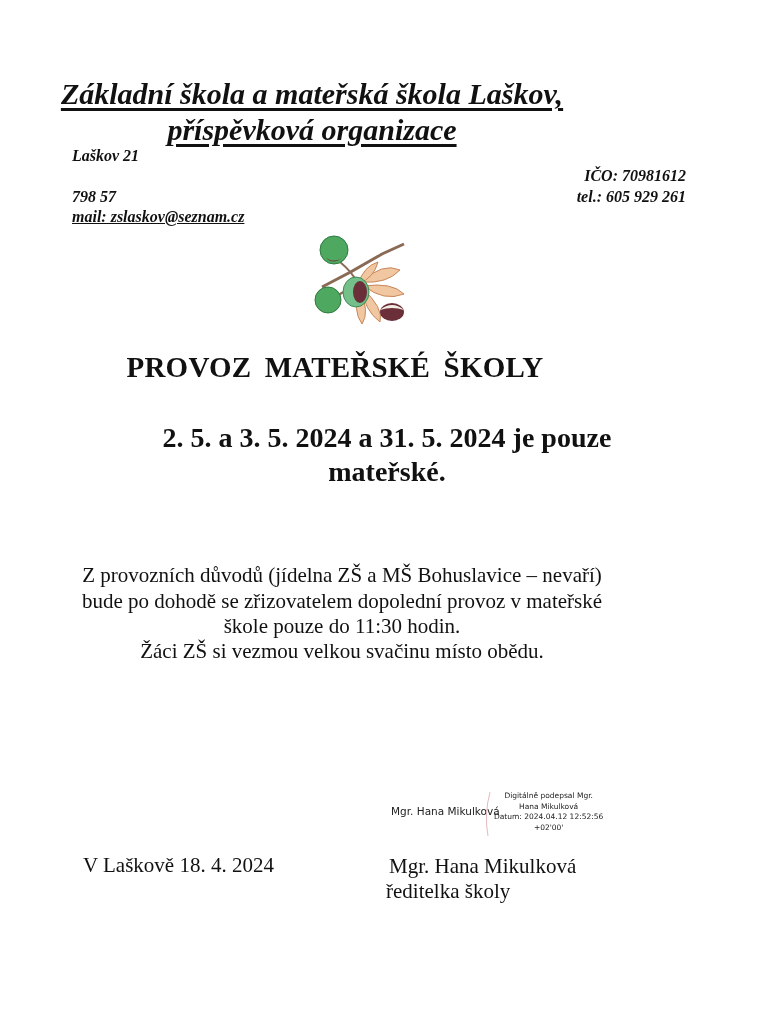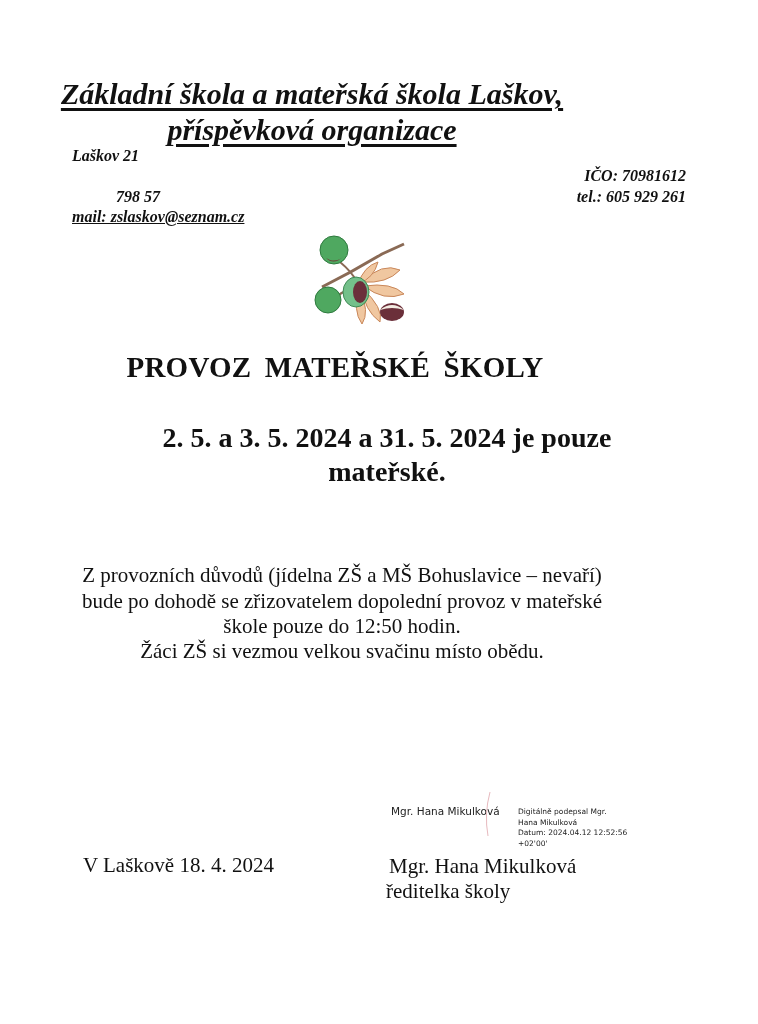--- a/index.html
+++ b/index.html
@@ -1,20 +1,20 @@
 <!DOCTYPE html>
 <html><head>
   <meta charset="utf-8">
   <style>
     html, body { margin: 0; padding: 0; background: #ffffff; }
     body {
       width: 758px; height: 1024px; position: relative; overflow: hidden;
       font-family: "Liberation Serif", "DejaVu Serif", serif; color: #111;
     }
-    .abs { position: absolute; }
+    .abs { position: absolute; text-align: center; }
     .header-title {
       left: 0; width: 624px; text-align: center;
       font-weight: bold; font-style: italic; font-size: 30px;
       text-decoration: underline; text-decoration-thickness: 3px;
       text-underline-offset: 4px; line-height: 36px;
     }
     .addr {
       font-weight: bold; font-style: italic; font-size: 16px; line-height: 20px;
     }
     .right { text-align: left; }
@@ -37,21 +37,21 @@
 </head>
 <body>
 
 <div>
 
   <div class="abs header-title" style="top:76px;">Základní škola a mateřská škola Laškov,</div>
   <div class="abs header-title" style="top:112px;">příspěvková organizace</div>
 
   <div class="abs addr" style="left:72px; top:146px;">Laškov 21</div>
   <div class="abs addr right" style="right:72px; top:166px;">IČO: 70981612</div>
-  <div class="abs addr" style="left:72px; top:187px;margin-left:44px;">798 57</div>
+  <div class="abs addr" style="left:72px; top:187px;">798 57</div>
   <div class="abs addr right" style="right:72px; top:187px;">tel.:  605 929 261</div>
   <div class="abs addr" style="left:72px; top:207px;text-decoration:underline;">mail: zslaskov@seznam.cz</div>
 
   <div class="abs" style="left:312px; top:232px; width:100px; height:96px;">
     <svg width="100" height="96" viewBox="0 0 100 96">
       <path d="M10 55 Q40 40 70 22 L92 12" stroke="#8a6a55" stroke-width="3" fill="none"></path>
       <path d="M28 30 Q40 40 45 50" stroke="#8a6a55" stroke-width="2" fill="none"></path>
       <path d="M22 66 Q30 60 40 56" stroke="#8a6a55" stroke-width="2" fill="none"></path>
       <g fill="#f0c7a0" stroke="#c9875a" stroke-width="1">
         <path d="M50 50 Q70 30 88 38 Q75 52 50 50 Z"></path>
@@ -70,30 +70,30 @@
     </svg>
   </div>
 
   <div class="abs heading-main" style="top:350px;">PROVOZ  MATEŘSKÉ  ŠKOLY</div>
 
   <div class="abs dates" style="top:421px;">2. 5. a  3. 5. 2024 a 31. 5. 2024 je pouze</div>
   <div class="abs dates" style="top:455px;">mateřské.</div>
 
   <div class="abs body-text" style="top:563px;">Z provozních důvodů (jídelna ZŠ a MŠ Bohuslavice – nevaří)</div>
   <div class="abs body-text" style="top:589px;">bude po dohodě se zřizovatelem dopolední provoz v mateřské</div>
-  <div class="abs body-text" style="top:614px;">škole pouze do 12:50 hodin.</div>
+  <div class="abs body-text" style="top:614px;">škole pouze do 11:30 hodin.</div>
   <div class="abs body-text" style="top:639px;">Žáci ZŠ si vezmou velkou svačinu místo obědu.</div>
 
   <div class="abs sig-small" style="left:391px; top:805px; font-size:10.5px;">Mgr. Hana Mikulková</div>
   <div class="abs" style="left:482px; top:790px; width:12px; height:48px;">
     <svg width="12" height="48" viewBox="0 0 12 48">
         <path d="M8 2 Q2 24 6 46" stroke="#e7b9be" stroke-width="1" fill="none"></path>
       </svg>
   </div>
-  <div class="abs sig-small" style="left:518px; top:791px; font-size:7.5px; line-height:10.5px;margin-top:16px;">
+  <div class="abs sig-small" style="left:494px; top:791px; font-size:7.5px; line-height:10.5px;">
     <div>Digitálně podepsal Mgr.</div>
     <div>Hana Mikulková</div>
     <div>Datum: 2024.04.12 12:52:56</div>
     <div>+02'00'</div>
   </div>
 
   <div class="abs footer" style="left:83px; top:852px;">V Laškově 18. 4. 2024</div>
   <div class="abs footer" style="left:389px; top:853px;">Mgr. Hana Mikulková</div>
   <div class="abs footer" style="left:386px; top:878px;">ředitelka školy</div>
 

